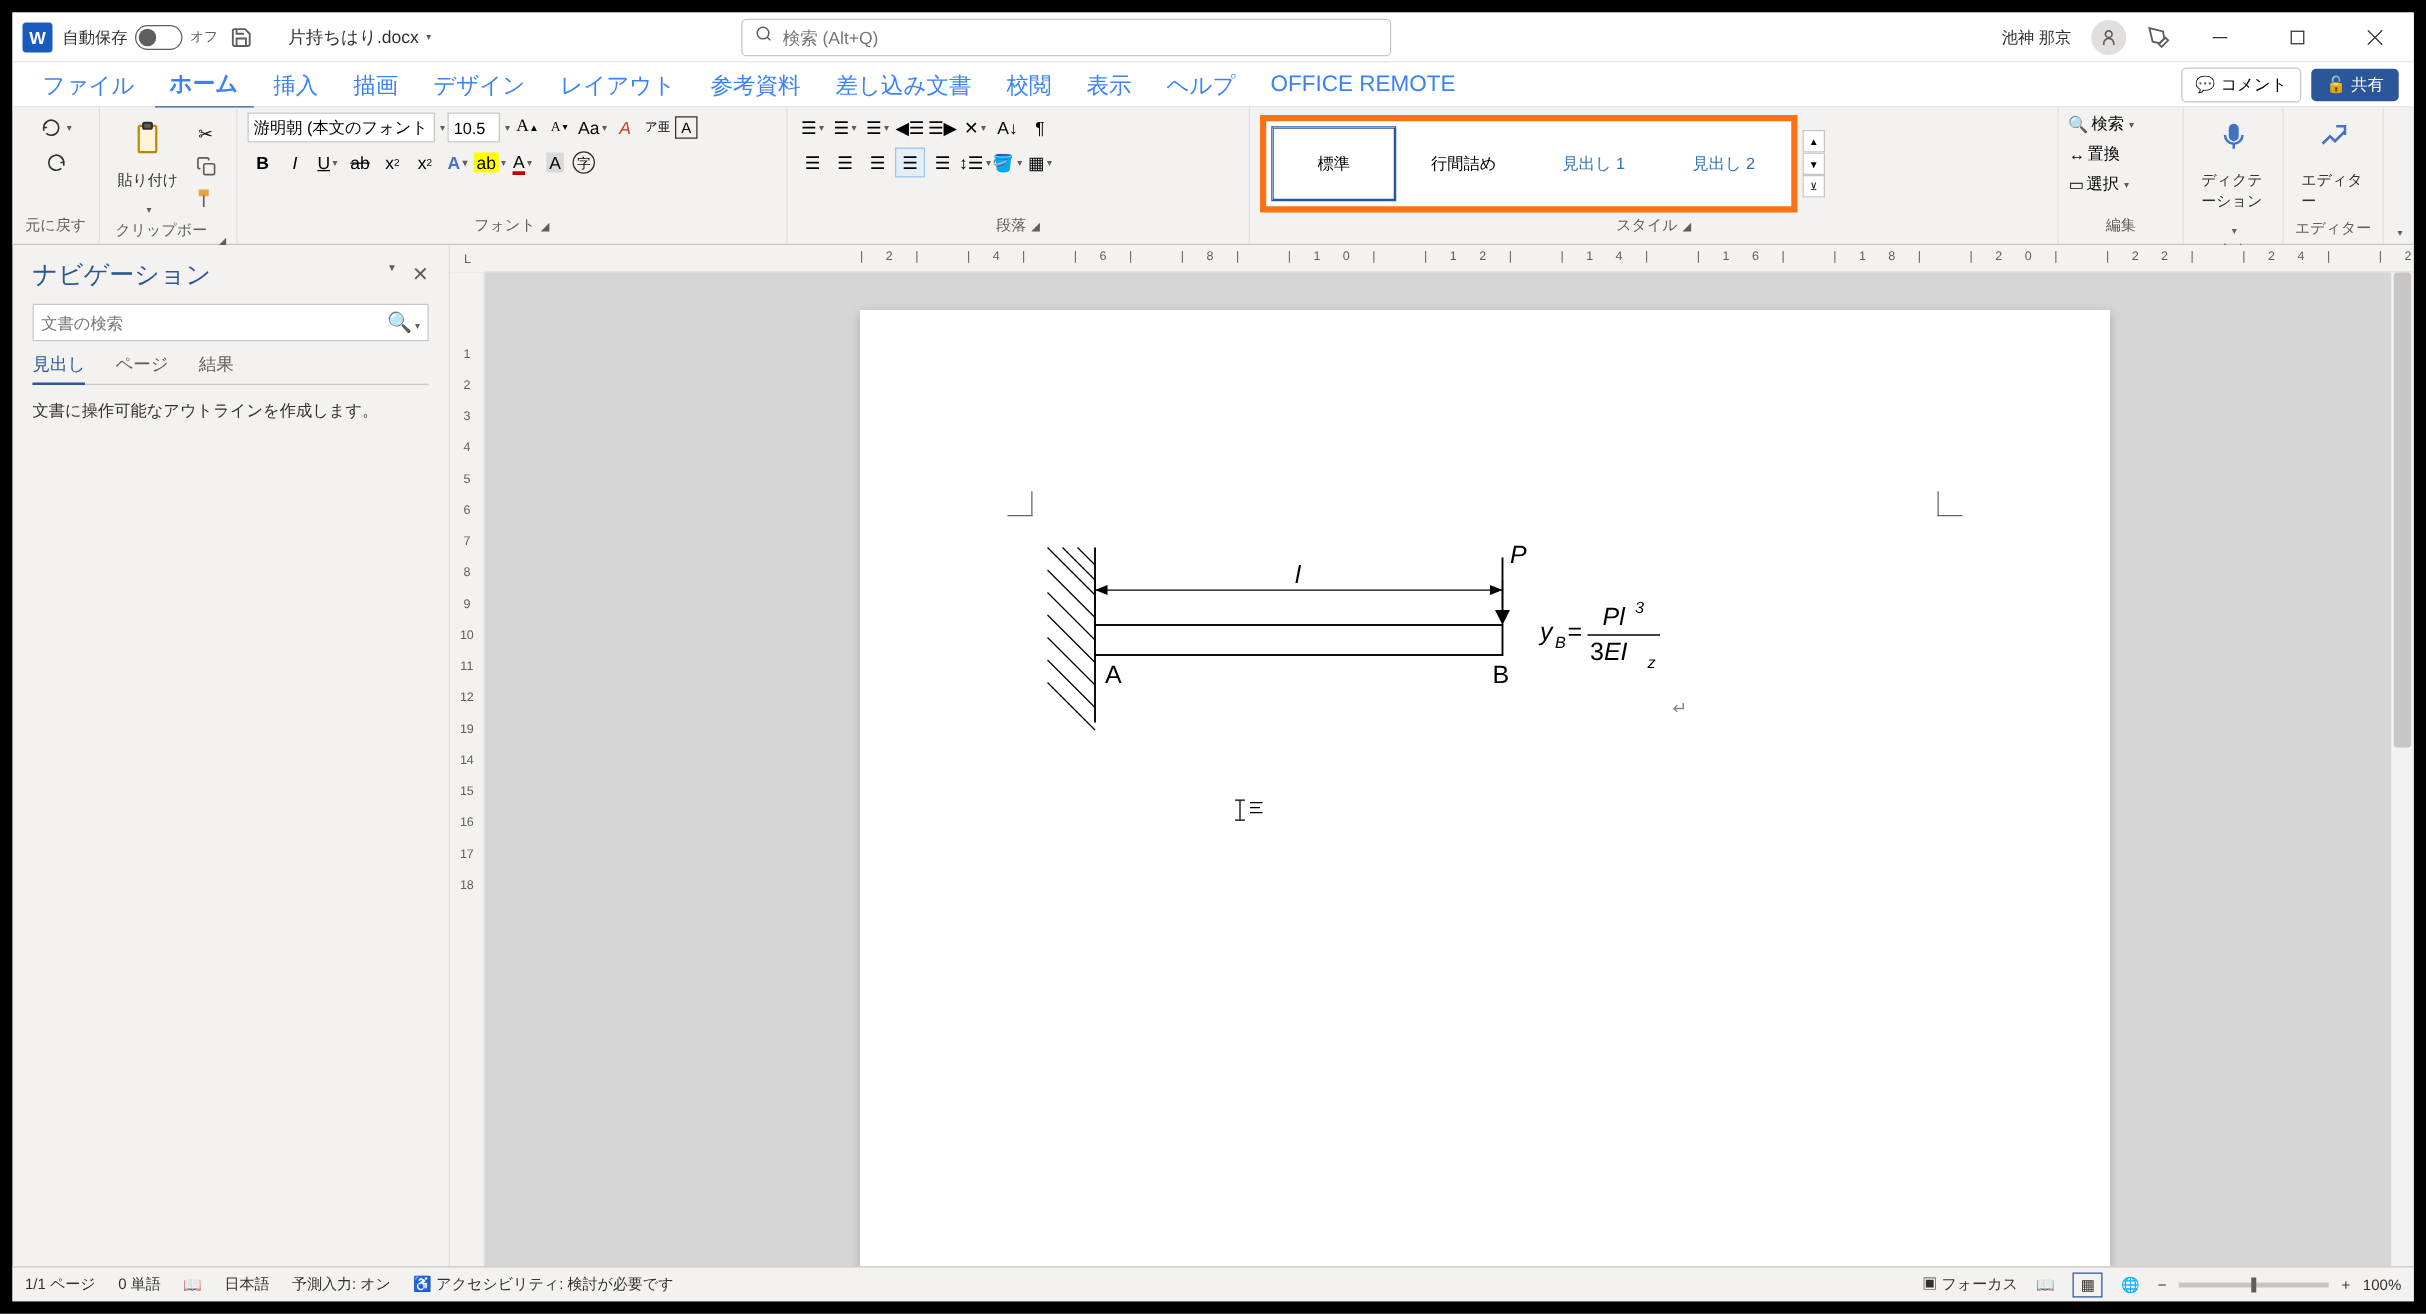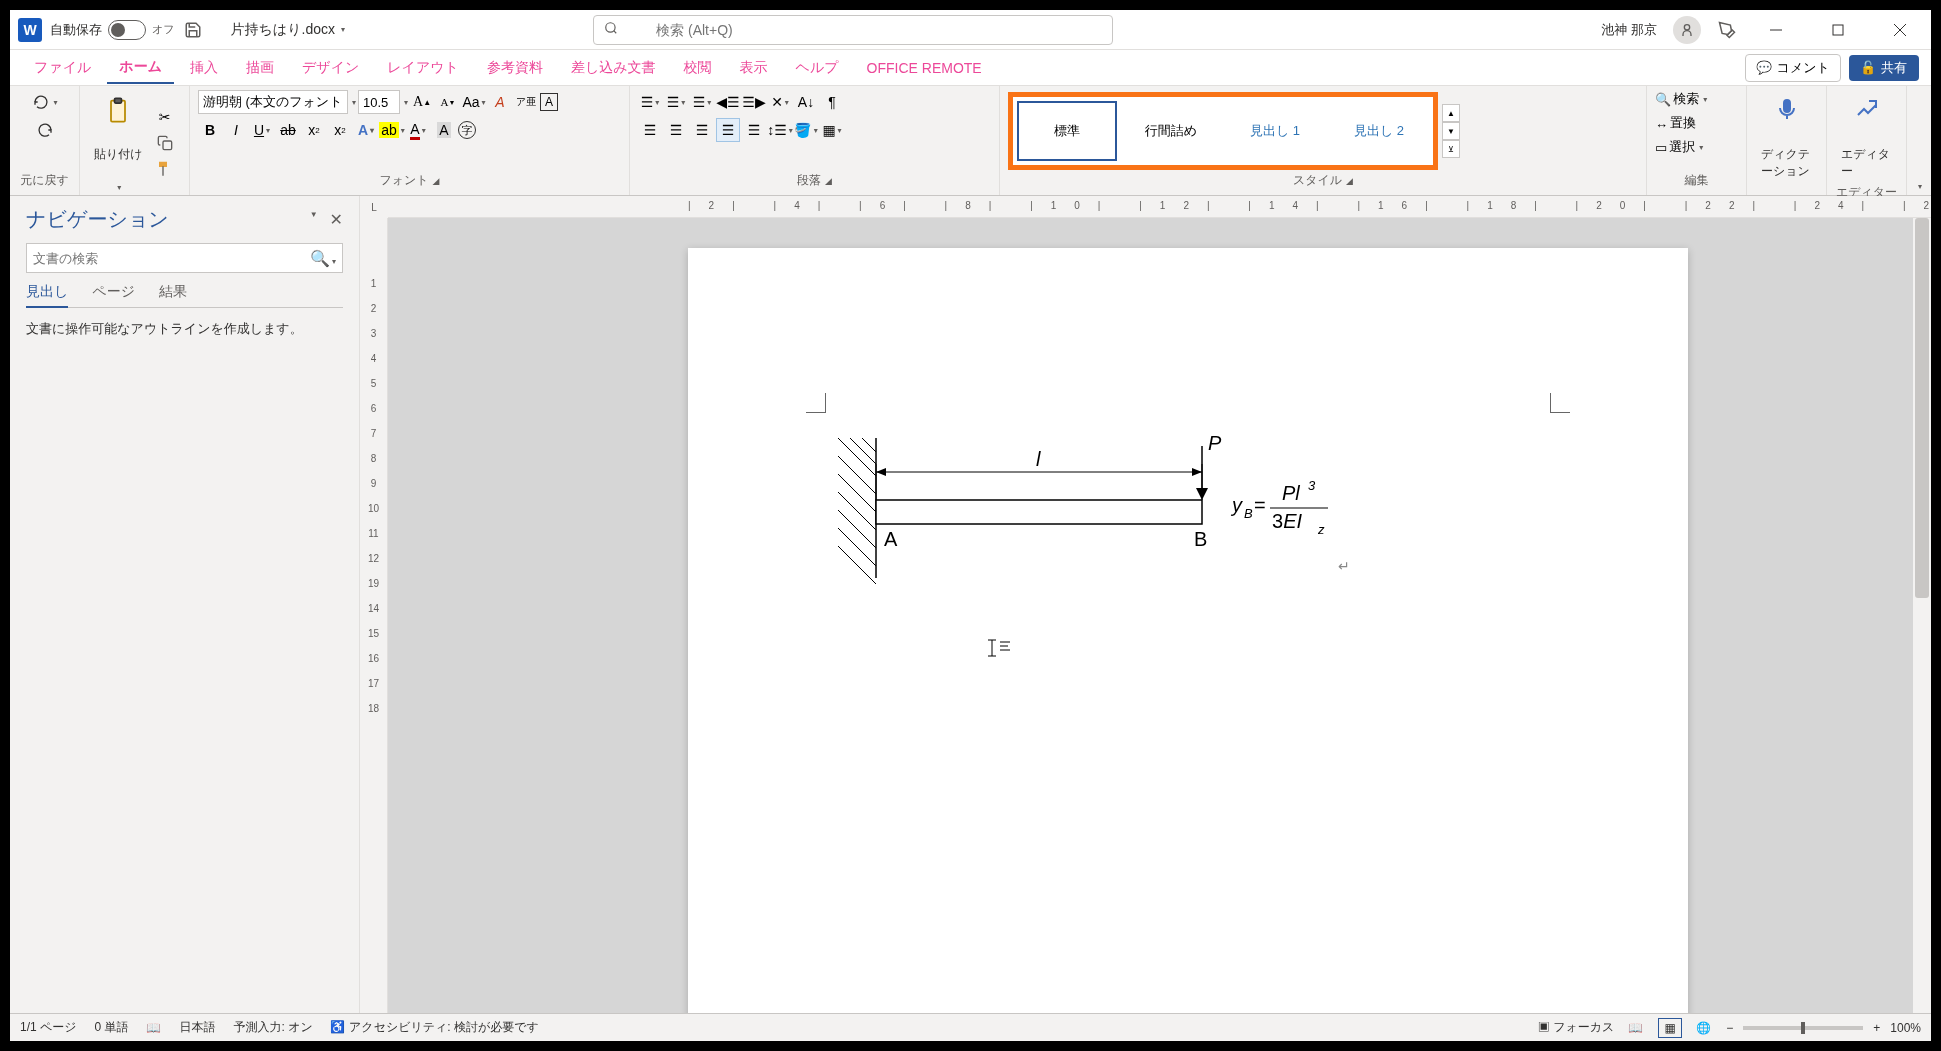--- a/index.html
+++ b/index.html
@@ -8,41 +8,41 @@
 
 
 .title-bar { height: 40px; background: #fff; display: flex; align-items: center; padding: 0 8px; gap: 8px; border-bottom: 1px solid #e1dfdd; }
 .word-icon { width: 24px; height: 24px; background: #185abd; color: #fff; display: flex; align-items: center; justify-content: center; font-weight: bold; font-size: 14px; border-radius: 3px; }
 .autosave { display: flex; align-items: center; gap: 6px; font-size: 13px; color: #323130; }
 .autosave-toggle { width: 38px; height: 20px; border: 1px solid #605e5c; border-radius: 10px; position: relative; background: #fff; }
 .autosave-toggle::after { content: ""; position: absolute; left: 2px; top: 2px; width: 14px; height: 14px; background: #605e5c; border-radius: 50%; }
 .title-icon { width: 20px; height: 20px; color: #605e5c; display: flex; align-items: center; justify-content: center; }
 .doc-name { font-size: 14px; color: #323130; display: flex; align-items: center; gap: 4px; margin-left: 20px; }
 .search-box { flex: 0 0 auto; margin: 0 auto; width: 520px; height: 30px; border: 1px solid #c8c6c4; border-radius: 4px; display: flex; align-items: center; padding: 0 10px; gap: 8px; background: #fff; }
-.search-box input { border: none; outline: none; font-size: 14px; width: 100%; margin-left: 30px; }
+.search-box input { border: none; outline: none; font-size: 14px; width: 100%; }
 .title-right { margin-left: auto; display: flex; align-items: center; gap: 16px; }
 .user-name { font-size: 13px; color: #323130; }
 .avatar { width: 28px; height: 28px; border-radius: 50%; background: #e1dfdd; display: flex; align-items: center; justify-content: center; }
 .win-btn { width: 46px; height: 32px; display: flex; align-items: center; justify-content: center; color: #323130; }
 
 
 .tabs-row { height: 36px; background: #fff; display: flex; align-items: center; padding: 0 12px; gap: 4px; border-bottom: 1px solid #e1dfdd; }
-.tab { padding: 6px 12px; font-size: 14px; color: #ec4899; cursor: pointer; }
+.tab { padding: 6px 12px; font-size: 18px; color: #3b82f6; cursor: pointer; }
 .tab.active { font-weight: 600; border-bottom: 2px solid #2b579a; }
 .tabs-right { margin-left: auto; display: flex; align-items: center; gap: 8px; }
 .comment-btn { border: 1px solid #c8c6c4; border-radius: 4px; padding: 4px 10px; font-size: 13px; display: flex; align-items: center; gap: 4px; background: #fff; }
 .share-btn { background: #2b579a; color: #fff; border-radius: 4px; padding: 4px 12px; font-size: 13px; display: flex; align-items: center; gap: 4px; }
 
 
 .ribbon { height: 110px; background: #f3f2f1; display: flex; border-bottom: 1px solid #c8c6c4; }
 .ribbon-group { border-right: 1px solid #e1dfdd; padding: 4px 8px; display: flex; flex-direction: column; justify-content: space-between; }
 .ribbon-group-label { font-size: 12px; color: #605e5c; text-align: center; padding-bottom: 2px; display: flex; align-items: center; justify-content: center; gap: 4px; }
 .dialog-launcher { font-size: 9px; color: #605e5c; }
 .ribbon-content { display: flex; align-items: center; gap: 4px; flex: 1; }
-.ribbon-btn-lg { display: flex; flex-direction: column; align-items: center; justify-content: center; padding: 4px 6px; gap: 20px; font-size: 12px; color: #323130; }
+.ribbon-btn-lg { display: flex; flex-direction: column; align-items: center; justify-content: center; padding: 4px 6px; gap: 10px; font-size: 12px; color: #323130; }
 .ribbon-icon-lg { width: 32px; height: 32px; display: flex; align-items: center; justify-content: center; }
 .ribbon-btn-sm { width: 24px; height: 24px; display: flex; align-items: center; justify-content: center; font-size: 14px; }
 .ribbon-col { display: flex; flex-direction: column; gap: 2px; }
 .ribbon-row { display: flex; align-items: center; gap: 2px; }
 .font-select { height: 24px; border: 1px solid #c8c6c4; font-size: 13px; padding: 0 4px; background: #fff; }
 .styles-gallery { display: flex; gap: 4px; padding: 4px; border: 5px solid #f97316; background: #fff; }
 .style-item { width: 100px; height: 60px; border: 1px solid transparent; display: flex; align-items: center; justify-content: center; font-size: 13px; }
 .style-item.selected { border: 1px solid #2b579a; box-shadow: 0 0 0 1px #2b579a inset; }
 .styles-scroll { display: flex; flex-direction: column; justify-content: space-around; width: 18px; }
 .styles-scroll-btn { height: 18px; border: 1px solid #c8c6c4; display: flex; align-items: center; justify-content: center; font-size: 8px; background: #fff; }

